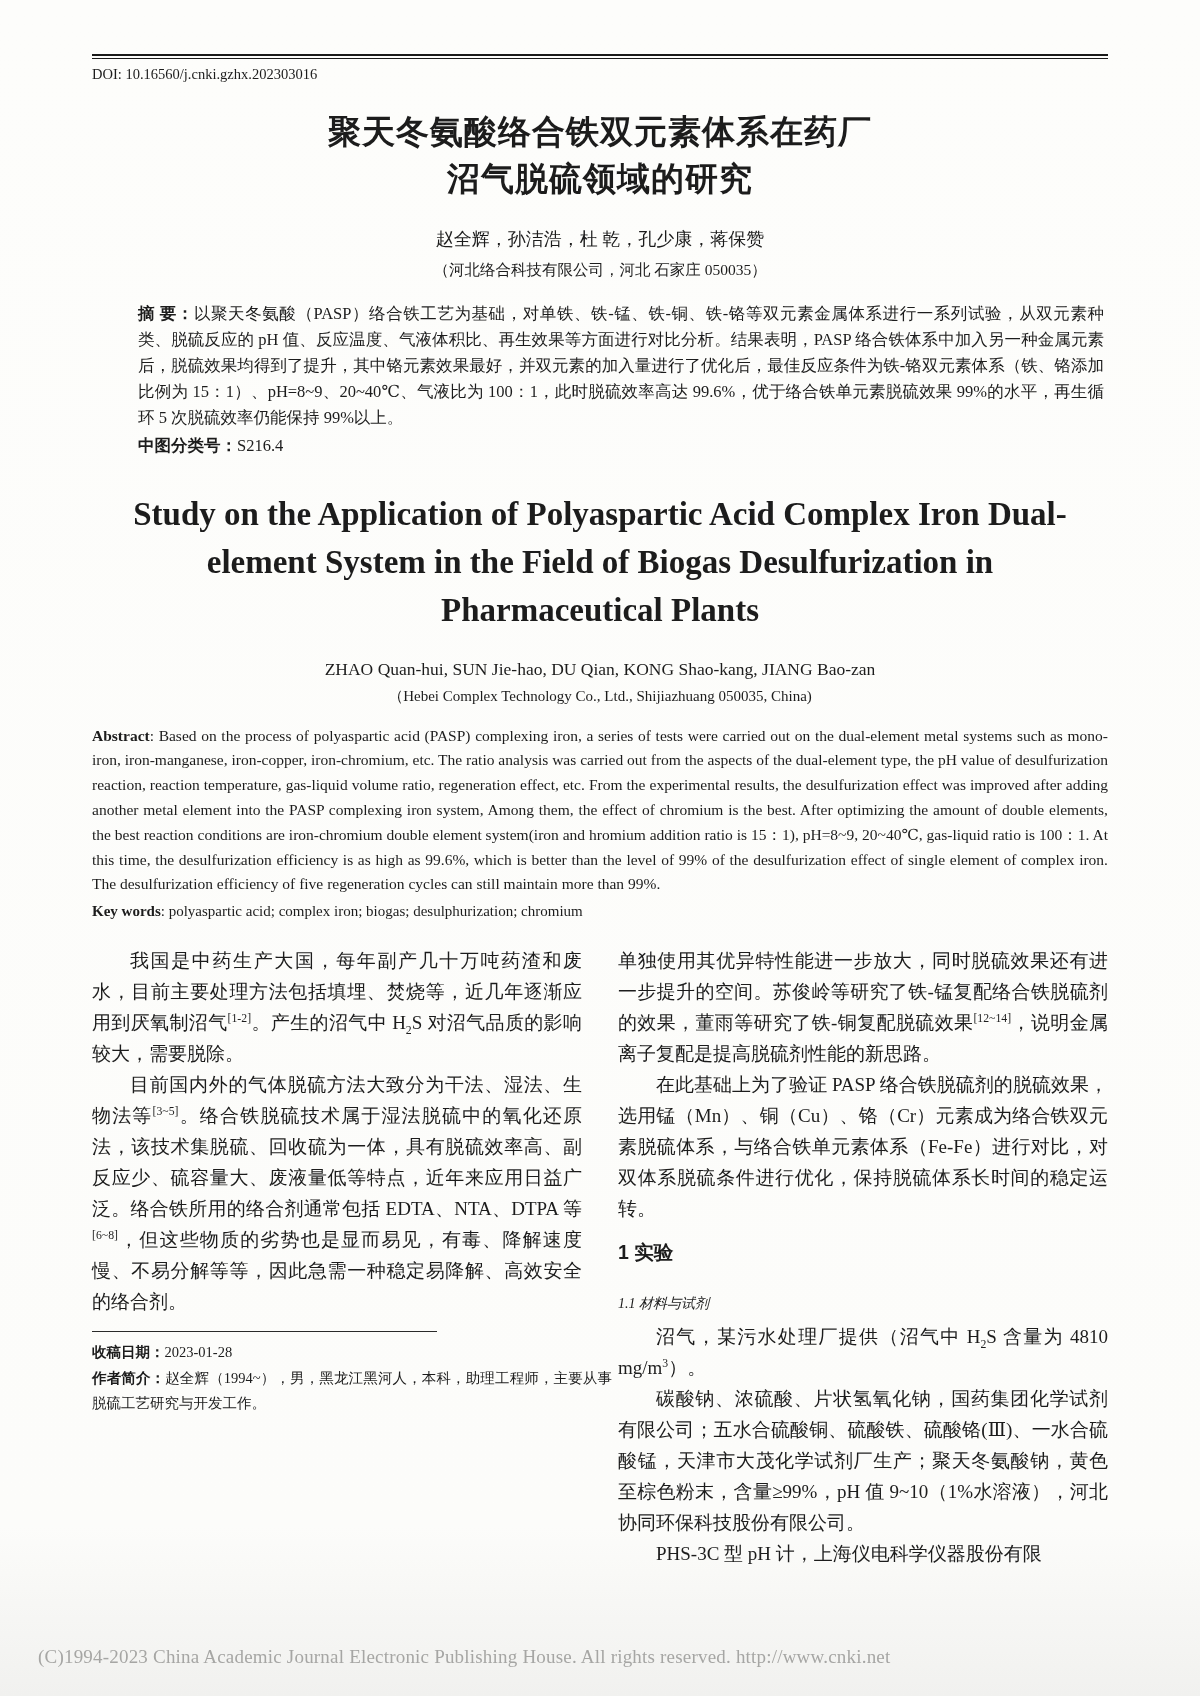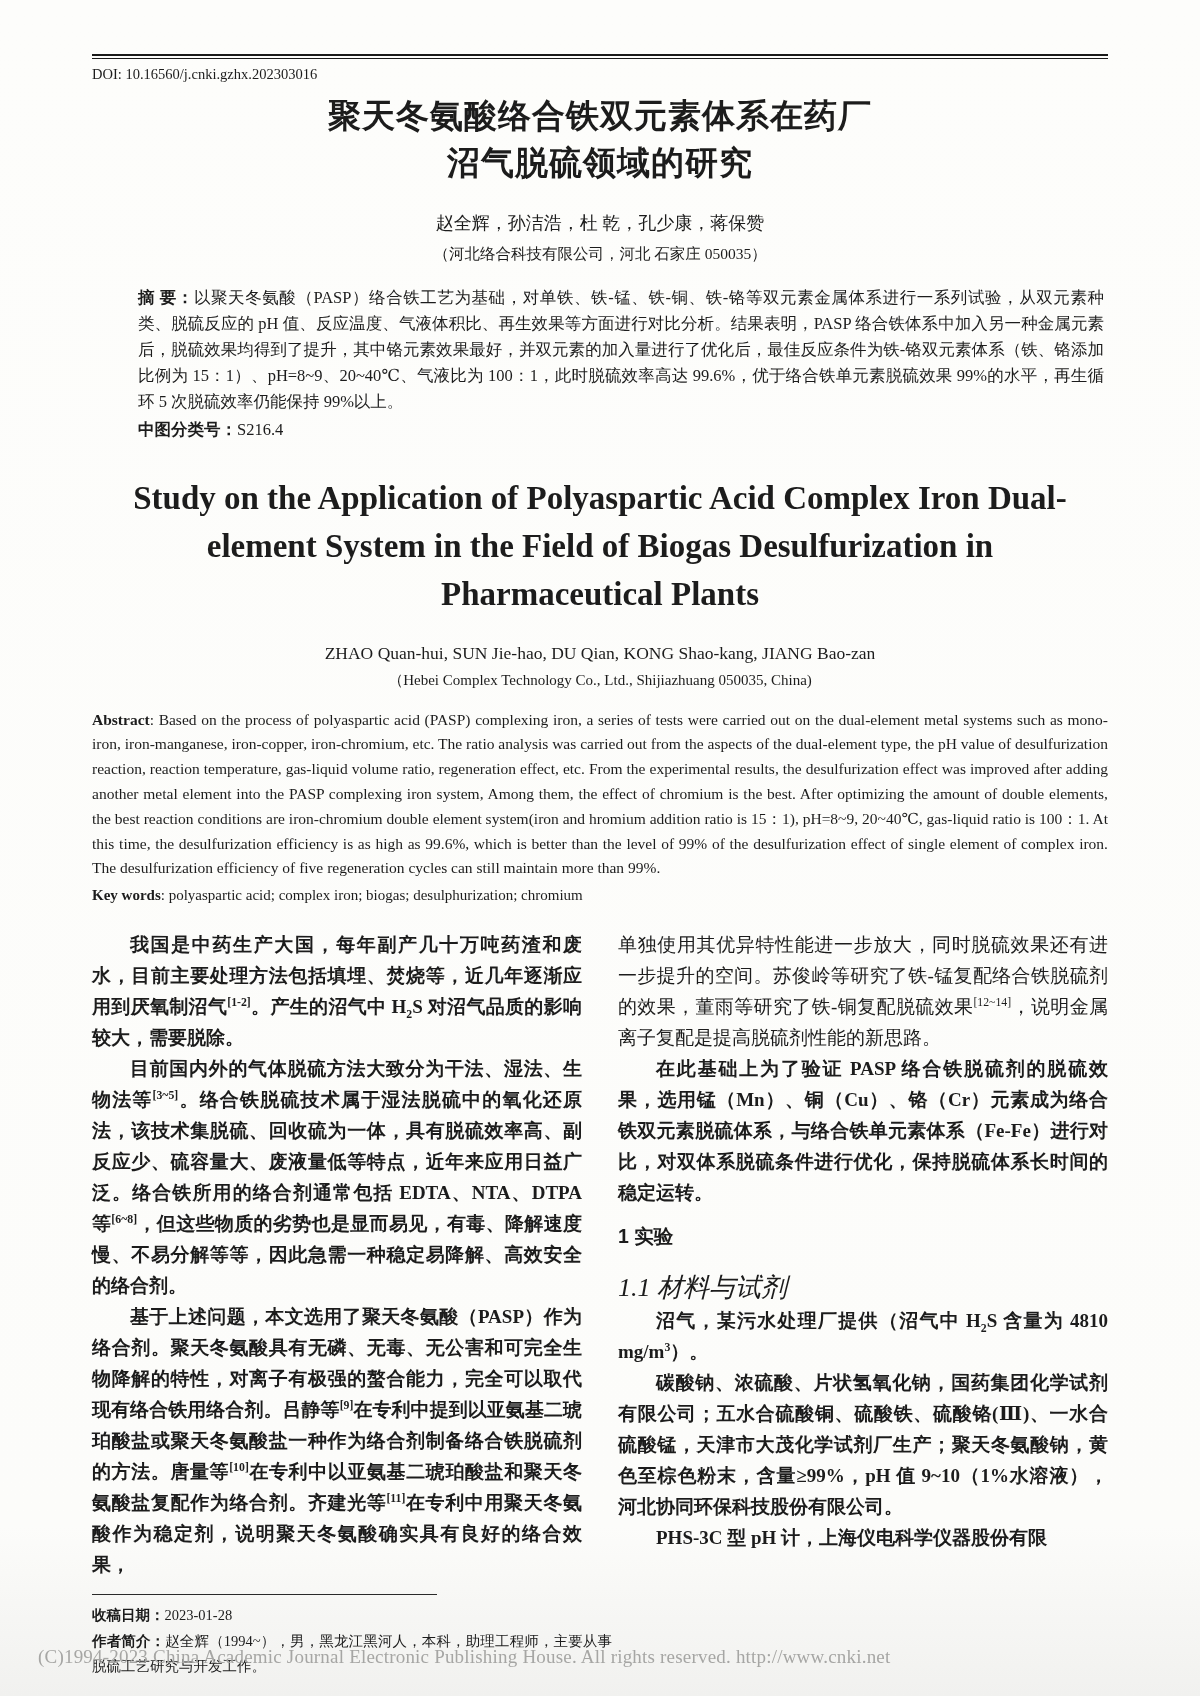--- a/index.html
+++ b/index.html
@@ -21,45 +21,45 @@
   .jheader .left { text-align: left; width: 220px; }
   .jheader .center { text-align: center; flex: 1; }
   .jheader .right { text-align: right; width: 220px; }
   .journal-cn { font-size: 21px; letter-spacing: 6px; font-weight: 600; }
   .journal-en { font-size: 16px; }
 
   .rule-double { margin-top: 8px; height: 5px; border-top: 2.5px solid #1a1a1a; border-bottom: 1.2px solid #1a1a1a; }
   .doi-line { margin-top: 7px; font-size: 14.5px; }
 
   
-  .title-cn { margin-top: 10px; text-align: center; font-size: 33px; font-weight: 700; line-height: 1.42; letter-spacing: 1px; }
+  .title-cn { margin-top: 26px; text-align: center; font-size: 33px; font-weight: 700; line-height: 1.42; letter-spacing: 1px; }
   .authors-cn { margin-top: 24px; text-align: center; font-size: 18px; }
   .affil-cn { margin-top: 9px; text-align: center; font-size: 15.5px; }
 
   
   .abs-cn { margin: 20px 4px 0 46px; font-size: 16.5px; line-height: 1.58; text-align: justify; }
   .abs-cn .lbl, .kw .lbl { font-weight: 700; }
   .kw { margin: 2px 4px 0 46px; font-size: 16.5px; line-height: 1.58; }
 
   
   .title-en { margin-top: 32px; text-align: center; font-size: 33px; font-weight: 700; line-height: 1.45; }
   .authors-en { margin-top: 24px; text-align: center; font-size: 17.5px; }
   .affil-en { margin-top: 7px; text-align: center; font-size: 15px; }
   .abs-en { margin-top: 18px; font-size: 15.5px; line-height: 1.6; text-align: justify; }
   .abs-en .lbl { font-weight: 700; }
   .kw-en { margin-top: 2px; font-size: 15px; line-height: 1.6; }
   .kw-en .lbl { font-weight: 700; }
 
   
   .columns { display: flex; gap: 36px; margin-top: 22px; }
   .col { width: 490px; font-size: 19px; line-height: 31px; text-align: justify; }
-  .col p.ind { text-indent: 2em; font-weight: bold; }
+  .col p.ind { text-indent: 2em; }
   .col p.noind { text-indent: 0; }
   .sec-h1 { font-weight: 700; font-size: 19.5px; margin: 13px 0 6px 0; font-family: "Liberation Sans", "DejaVu Sans", sans-serif; }
-  .sec-h2 { font-style: italic; font-size: 26px; margin: 20px 0 2px 0; }
+  .sec-h2 { font-style: italic; font-size: 14px; margin: 20px 0 2px 0; }
   sup { font-size: 0.62em; vertical-align: super; line-height: 0; }
   sub { font-size: 0.62em; vertical-align: sub; line-height: 0; }
 
   
   .footnote { margin-top: 14px; width: 520px; }
   .footnote-rule { width: 345px; border-top: 1.6px solid #2a2a2a; margin-bottom: 8px; }
   .footnote p { font-size: 14.5px; line-height: 1.75; }
   .footnote .lbl { font-weight: 700; }
 
   
@@ -93,21 +93,20 @@
     <div class="authors-en">ZHAO Quan-hui, SUN Jie-hao, DU Qian, KONG Shao-kang, JIANG Bao-zan</div>
     <div class="affil-en">（Hebei Complex Technology Co., Ltd., Shijiazhuang 050035, China)</div>
 
     <p class="abs-en"><span class="lbl">Abstract</span><span>: Based on the process of polyaspartic acid (PASP) complexing iron, a series of tests were carried out on the dual-element metal systems such as mono-iron, iron-manganese, iron-copper, iron-chromium, etc. The ratio analysis was carried out from the aspects of the dual-element type, the pH value of desulfurization reaction, reaction temperature, gas-liquid volume ratio, regeneration effect, etc. From the experimental results, the desulfurization effect was improved after adding another metal element into the PASP complexing iron system, Among them, the effect of chromium is the best. After optimizing the amount of double elements, the best reaction conditions are iron-chromium double element system(iron and hromium addition ratio is 15：1), pH=8~9, 20~40℃, gas-liquid ratio is 100：1. At this time, the desulfurization efficiency is as high as 99.6%, which is better than the level of 99% of the desulfurization effect of single element of complex iron. The desulfurization efficiency of five regeneration cycles can still maintain more than 99%.</span></p>
     <p class="kw-en"><span class="lbl">Key words</span><span>: polyaspartic acid; complex iron; biogas; desulphurization; chromium</span></p>
 
     <div class="columns">
       <div class="col">
         <p class="ind">我国是中药生产大国，每年副产几十万吨药渣和废水，目前主要处理方法包括填埋、焚烧等，近几年逐渐应用到厌氧制沼气<sup>[1-2]</sup>。产生的沼气中 H<sub>2</sub>S 对沼气品质的影响较大，需要脱除。</p>
         <p class="ind">目前国内外的气体脱硫方法大致分为干法、湿法、生物法等<sup>[3~5]</sup>。络合铁脱硫技术属于湿法脱硫中的氧化还原法，该技术集脱硫、回收硫为一体，具有脱硫效率高、副反应少、硫容量大、废液量低等特点，近年来应用日益广泛。络合铁所用的络合剂通常包括 EDTA、NTA、DTPA 等<sup>[6~8]</sup>，但这些物质的劣势也是显而易见，有毒、降解速度慢、不易分解等等，因此急需一种稳定易降解、高效安全的络合剂。</p>
-        <p class="ind">基于上述问题，本文选用了聚天冬氨酸（PASP）作为络合剂。聚天冬氨酸具有无磷、无毒、无公害和可完全生物降解的特性，对离子有极强的螯合能力，完全可以取代现有络合铁用络合剂。吕静等<sup>[9]</sup>在专利中提到以亚氨基二琥珀酸盐或聚天冬氨酸盐一种作为络合剂制备络合铁脱硫剂的方法。唐量等<sup>[10]</sup>在专利中以亚氨基二琥珀酸盐和聚天冬氨酸盐复配作为络合剂。齐建光等<sup>[11]</sup>在专利中用聚天冬氨酸作为稳定剂，说明聚天冬氨酸确实具有良好的络合效果，</p>
 
         <div class="footnote">
           <div class="footnote-rule"></div>
           <p><span class="lbl">收稿日期：</span><span>2023-01-28</span></p>
           <p><span class="lbl">作者简介：</span><span>赵全辉（1994~），男，黑龙江黑河人，本科，助理工程师，主要从事脱硫工艺研究与开发工作。</span></p>
         </div>
       </div>
 
       <div class="col">
         <p class="noind">单独使用其优异特性能进一步放大，同时脱硫效果还有进一步提升的空间。苏俊岭等研究了铁-锰复配络合铁脱硫剂的效果，董雨等研究了铁-铜复配脱硫效果<sup>[12~14]</sup>，说明金属离子复配是提高脱硫剂性能的新思路。</p>

